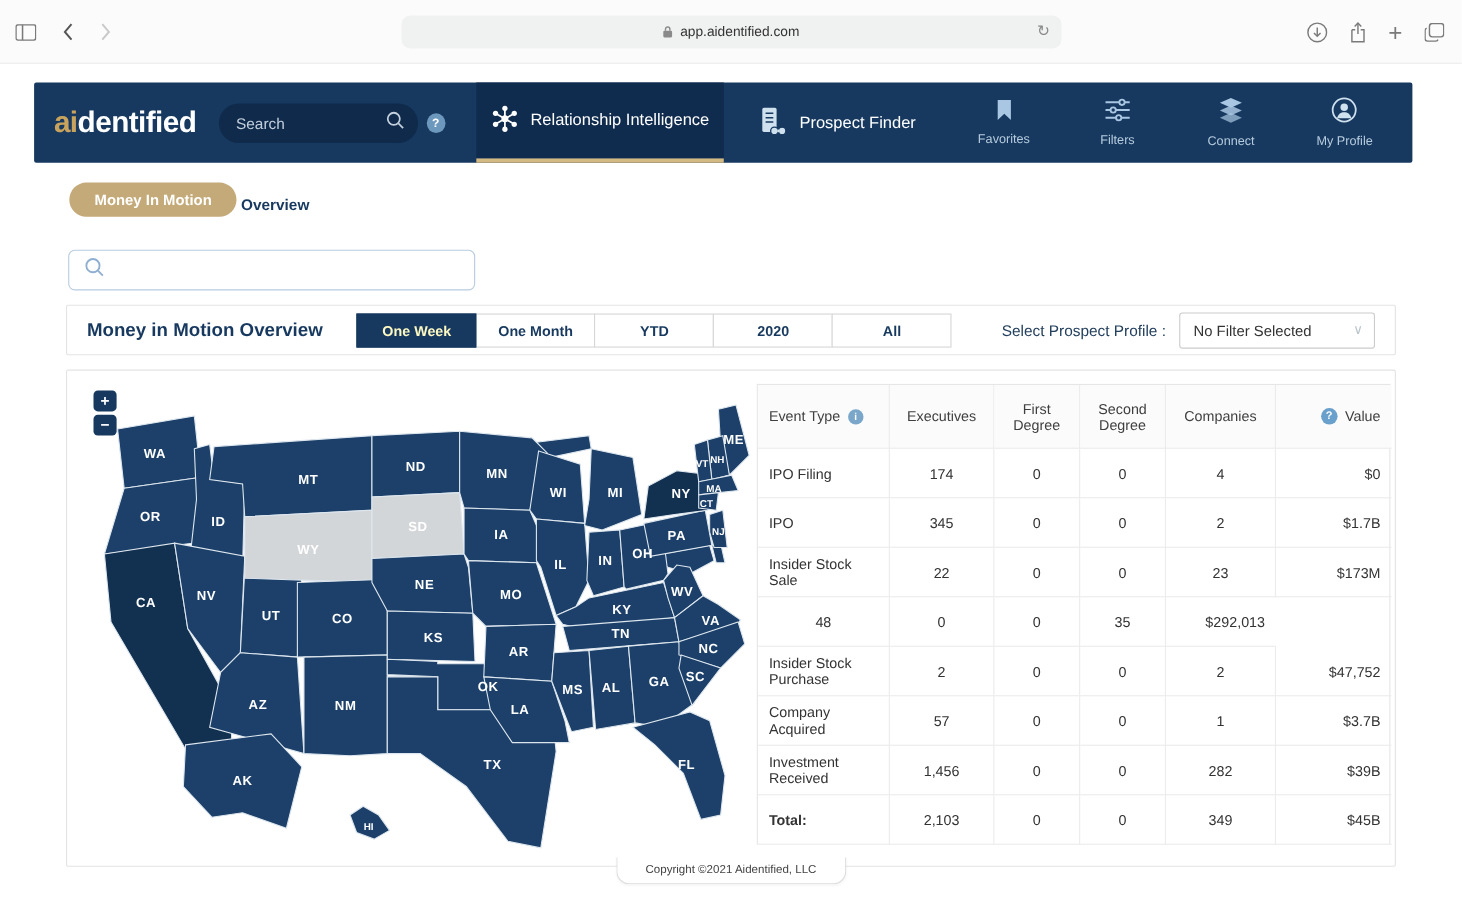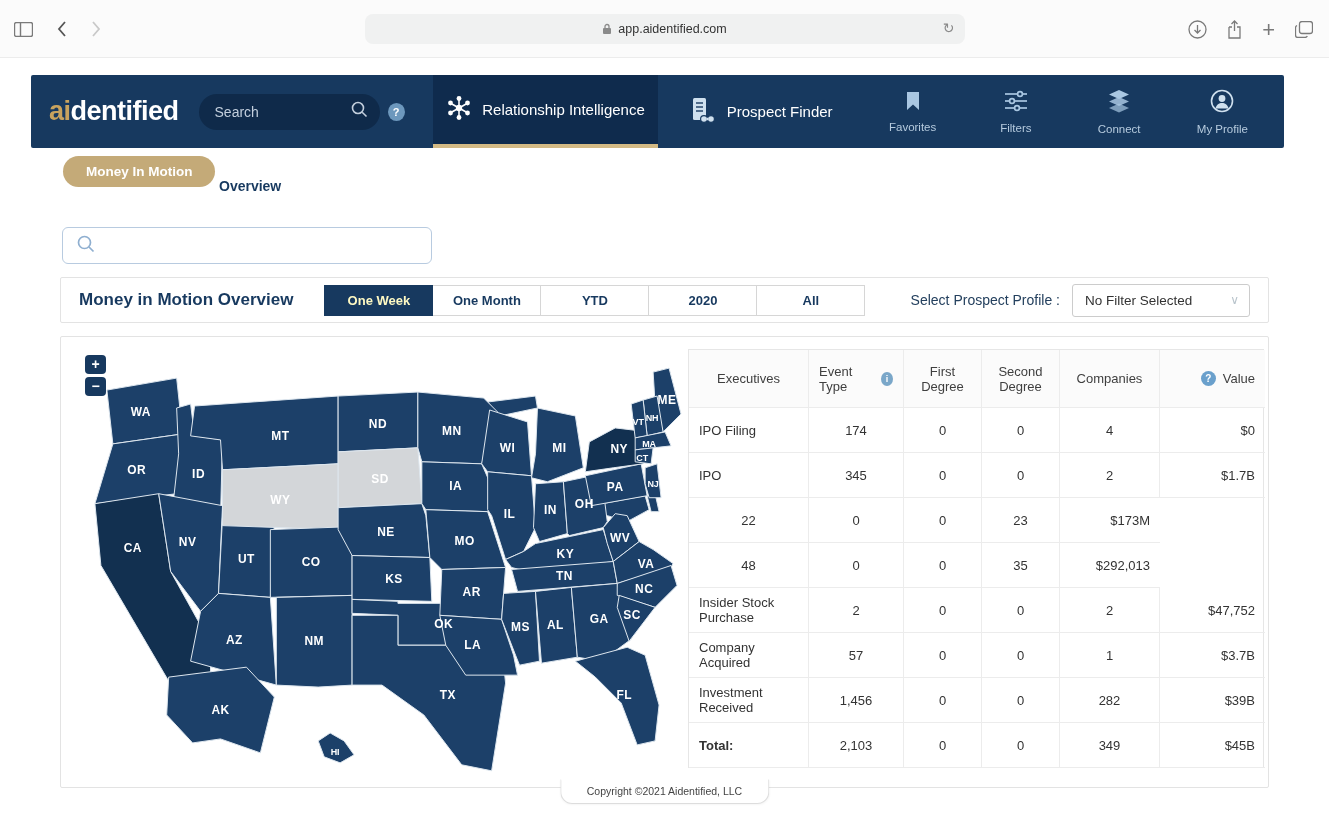--- a/index.html
+++ b/index.html
@@ -28,21 +28,21 @@
   .help-circle { align-self:center; margin-left:8px; width:18px; height:18px; border-radius:50%; background:#6d98bd; color:#fff; font-size:11px; font-weight:bold; text-align:center; line-height:18px; }
   .tab { display:flex; align-items:center; justify-content:center; gap:10px; color:#fff; font-size:15px; cursor:pointer; }
   .tab.active { margin-left:28px; width:236px; background:#0f2b4d; border-bottom:4px solid #d3ba85; }
   .tab.plain { width:212px; }
   .nav-spacer { flex:1; }
   .nav-item { width:108px; display:flex; flex-direction:column; align-items:center; justify-content:center; gap:6px; cursor:pointer; }
   .nav-item .lbl { color:#b6cbde; font-size:11.5px; }
   .nav-item:last-child { margin-right:10px; }
 
   
-  .mim-pill { position:absolute; left:63px; top:156px; height:31px; line-height:31px; padding:0 23px; background:#c4aa78; border-radius:16px; color:#fff; font-size:13.5px; font-weight:bold; cursor:pointer; }
+  .mim-pill { position:absolute; left:63px; top:166px; height:31px; line-height:31px; padding:0 23px; background:#c4aa78; border-radius:16px; color:#fff; font-size:13.5px; font-weight:bold; cursor:pointer; }
   .overview-link { position:absolute; left:219px; top:178px; color:#17395f; font-size:14px; font-weight:bold; cursor:pointer; }
 
   
   .mim-search { position:absolute; left:62px; top:227px; width:370px; height:37px; border:1px solid #b8cbe0; border-radius:6px; background:#fff; display:flex; align-items:center; padding:0 12px 0 14px; }
   .mim-search .ph { color:#8fafd0; font-size:14.5px; flex:1; }
 
   
   .ovbar { position:absolute; left:60px; top:277px; width:1209px; height:46px; background:#fff; border:1px solid #e3e3e3; border-radius:2px; display:flex; align-items:center; }
   .ovbar .title { margin-left:18px; color:#17395f; font-size:17px; font-weight:bold; }
   .segmented { display:flex; margin-left:32px; }
@@ -375,25 +375,25 @@
           <text x="571" y="81" class="st-label sm">VT</text>
           <text x="582" y="103" class="st-label sm">MA</text>
           <text x="575" y="117" class="st-label sm">CT</text>
           <text x="152" y="371" class="st-label">AK</text>
           <text x="267" y="412" class="st-label sm">HI</text>
         </svg>
     </div>
 
     <div class="ev-table">
       <div class="trow thead">
-        <div class="tcell c-center">Executives</div>
         <div class="tcell">
             <span>Event Type</span>
             <span class="iicon">i</span>
           </div>
+        <div class="tcell c-center">Executives</div>
         <div class="tcell c-center">First Degree</div>
         <div class="tcell c-center">Second Degree</div>
         <div class="tcell c-center">Companies</div>
         <div class="tcell c-right">
             <span class="qicon">?</span>
             <span>Value</span>
           </div>
       </div>
       <div id="table-body">
           <div class="trow">
@@ -406,20 +406,21 @@
           </div>
           <div class="trow">
             <div class="tcell">IPO</div>
             <div class="tcell c-center">345</div>
             <div class="tcell c-center">0</div>
             <div class="tcell c-center">0</div>
             <div class="tcell c-center">2</div>
             <div class="tcell c-right">$1.7B</div>
           </div>
           <div class="trow">
+            <div class="tcell">Insider Stock Sale</div>
             <div class="tcell c-center">22</div>
             <div class="tcell c-center">0</div>
             <div class="tcell c-center">0</div>
             <div class="tcell c-center">23</div>
             <div class="tcell c-right">$173M</div>
           </div>
           <div class="trow">
             <div class="tcell c-center">48</div>
             <div class="tcell c-center">0</div>
             <div class="tcell c-center">0</div>

